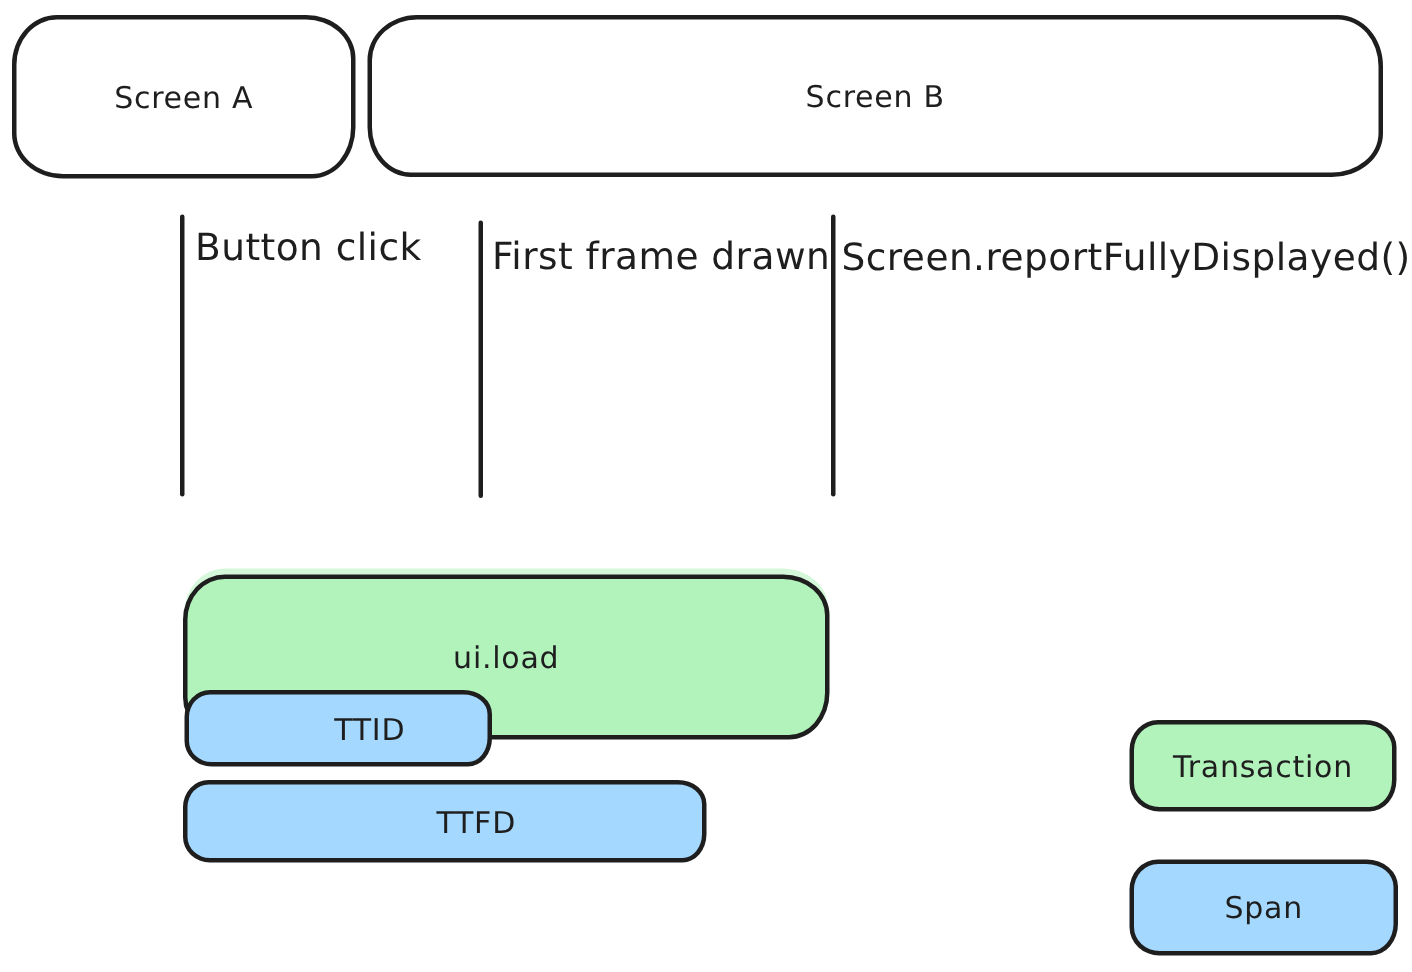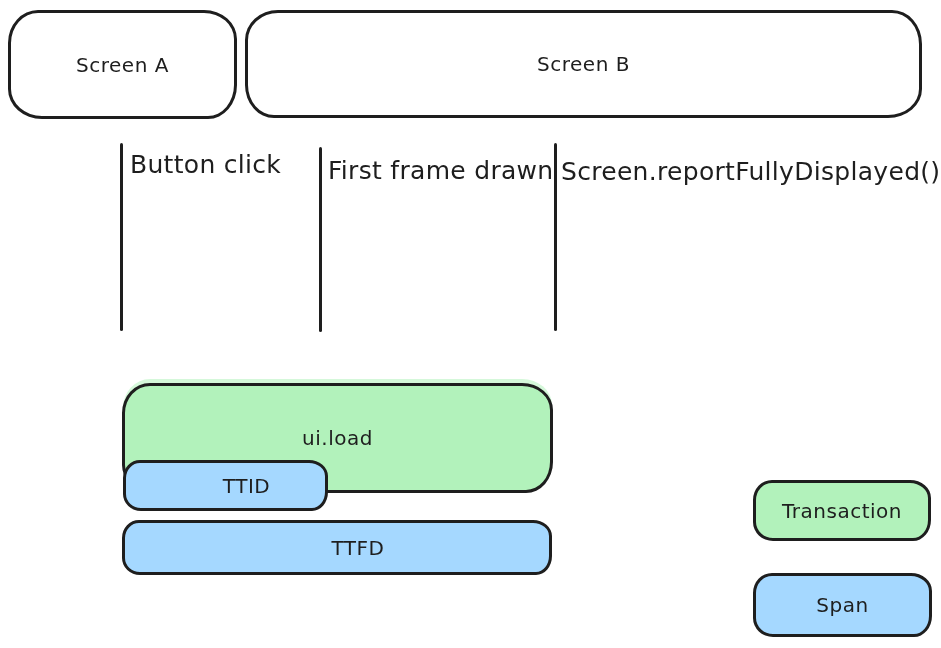--- a/index.html
+++ b/index.html
@@ -71,21 +71,21 @@
     left: 122px; top: 338px; width: 431px; height: 110px;
     border-radius: 28px 31px 27px 30px / 30px 27px 31px 28px;
     box-shadow: 0 -5px 0 -1px rgba(178, 242, 187, 0.55);
     margin-top: 45px;
   }
   .bar-ttid {
     left: 123px; top: 460px; width: 205px; height: 51px;
     border-radius: 17px 19px 16px 18px / 18px 16px 19px 17px;
   }
   .bar-ttfd {
-    left: 122px; top: 520px; width: 430px; height: 55px;
+    left: 122px; top: 520px; width: 349px; height: 55px;
     border-radius: 17px 19px 16px 18px / 18px 16px 19px 17px;
   }
   
   .legend-transaction {
     left: 753px; top: 480px; width: 178px; height: 61px;
     border-radius: 19px 21px 18px 20px / 20px 18px 21px 19px;
     background: var(--transaction-fill);
     align-items: center;
   }
   .legend-span {

